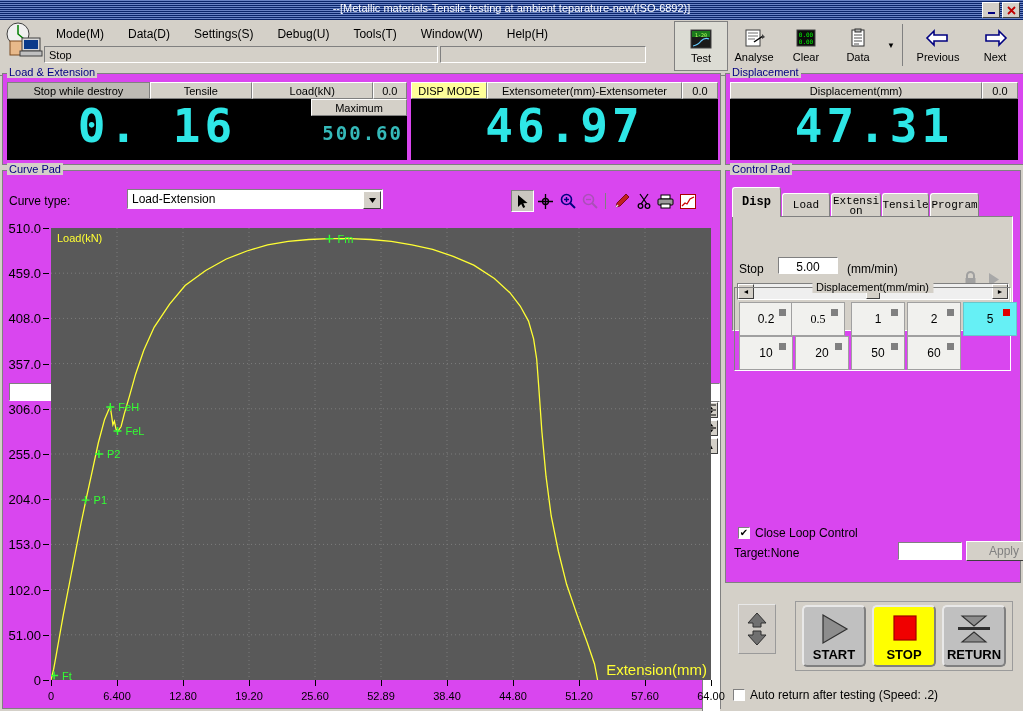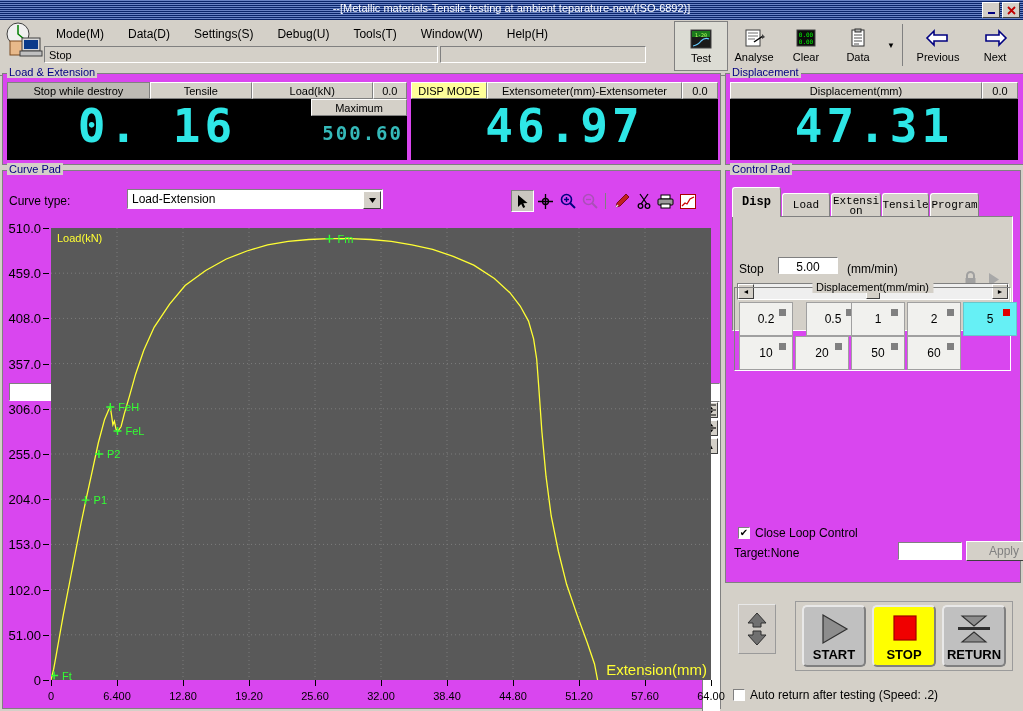--- a/index.html
+++ b/index.html
@@ -522,21 +522,21 @@
         <div class="xtick" style="left:0px">0</div>
         <div class="xtickmark" style="left:0px"></div>
         <div class="xtick" style="left:66px">6.400</div>
         <div class="xtickmark" style="left:66px"></div>
         <div class="xtick" style="left:132px">12.80</div>
         <div class="xtickmark" style="left:132px"></div>
         <div class="xtick" style="left:198px">19.20</div>
         <div class="xtickmark" style="left:198px"></div>
         <div class="xtick" style="left:264px">25.60</div>
         <div class="xtickmark" style="left:264px"></div>
-        <div class="xtick" style="left:330px">32.00</div>
+        <div class="xtick" style="left:330px">52.89</div>
         <div class="xtickmark" style="left:330px"></div>
         <div class="xtick" style="left:396px">38.40</div>
         <div class="xtickmark" style="left:396px"></div>
         <div class="xtick" style="left:461.99999999999994px">44.80</div>
         <div class="xtickmark" style="left:461.99999999999994px"></div>
         <div class="xtick" style="left:528px">51.20</div>
         <div class="xtickmark" style="left:528px"></div>
         <div class="xtick" style="left:594px">57.60</div>
         <div class="xtickmark" style="left:594px"></div>
         <div class="xtick" style="left:660px">64.00</div>
@@ -583,21 +583,21 @@
       <div style="position:absolute;left:128px;top:0;width:14px;height:15px;background:#d4d0c8;border:1px solid #fff;border-right-color:#404040;border-bottom-color:#404040;box-sizing:border-box;"></div>
     </div>
   </div>
 
   <div class="fieldset">
     <div class="fslegend">Displacement(mm/min)</div>
     <div class="spdbtn" style="left:4px;top:14px;">
       <span>0.2</span>
       <span class="spddot"></span>
     </div>
-    <div class="spdbtn" style="left:71px;top:14px;">
+    <div class="spdbtn" style="left:56px;top:14px;font-family:Liberation Serif, serif;">
       <span>0.5</span>
       <span class="spddot"></span>
     </div>
     <div class="spdbtn" style="left:116px;top:14px;">
       <span>1</span>
       <span class="spddot"></span>
     </div>
     <div class="spdbtn" style="left:172px;top:14px;">
       <span>2</span>
       <span class="spddot"></span>

